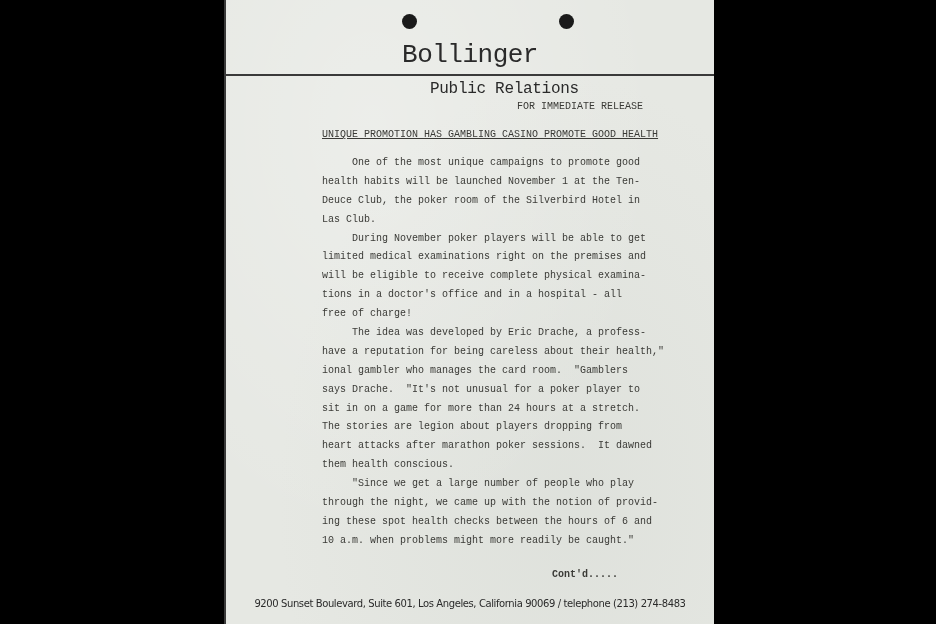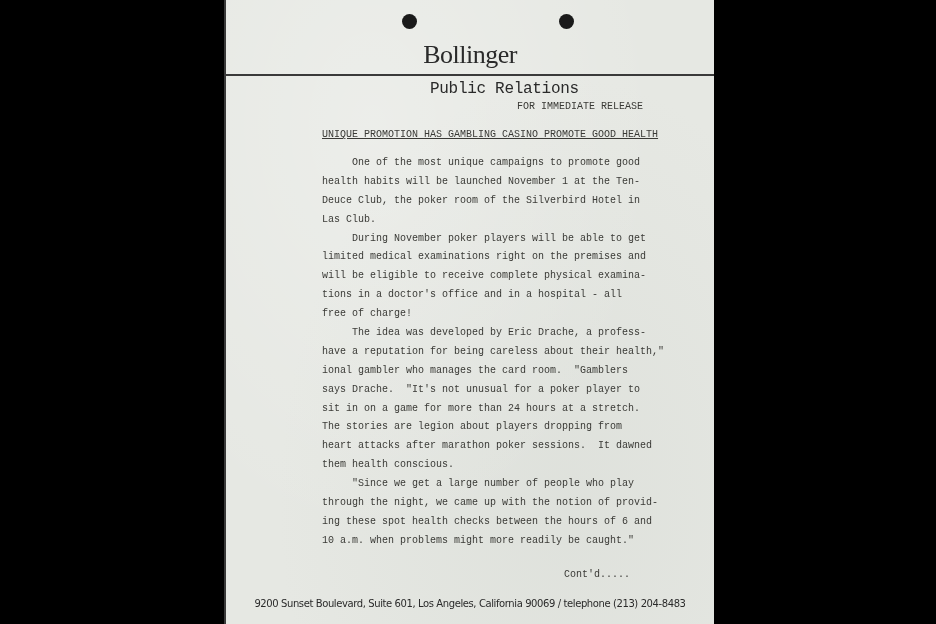--- a/index.html
+++ b/index.html
@@ -17,21 +17,21 @@
     }
     .hole {
       position: absolute; width: 15px; height: 15px; border-radius: 50%;
       background: #1a1a1a; top: 14px;
     }
     .hole.left { left: 176px; }
     .hole.right { left: 333px; }
     .brand {
       position: absolute; top: 40px; left: 0; width: 100%;
       text-align: center;
-      font-family: Liberation Serif, serif; font-size: 26px; color: #2a2a2a;
+      font-family: Liberation Mono, monospace; font-size: 26px; color: #2a2a2a;
       letter-spacing: -0.5px; font-weight: normal;
     }
     .rule {
       position: absolute; top: 74px; left: 0; width: 100%; height: 1.5px; background: #3a3a3a;
     }
     .tagline {
       position: absolute; top: 80px; left: 204px;
       font-family: Liberation Mono, monospace; font-size: 16px; color: #2a2a2a; letter-spacing: -0.3px;
     }
     .mono {
@@ -39,21 +39,21 @@
       font-size: 10px; color: #3a3a36;
     }
     .release { position: absolute; top: 101px; left: 291px; }
     .headline {
       position: absolute; top: 129px; left: 96px; text-decoration: underline;
     }
     .body-text {
       position: absolute; top: 154px; left: 96px; width: 340px;
     }
     .line { height: 18.9px; line-height: 18.9px; white-space: pre; }
-    .contd { position: absolute; top: 569px; left: 338px; }
+    .contd { position: absolute; top: 569px; left: 326px; font-weight: bold; }
     .footer {
       position: absolute; top: 598px; left: 0; width: 100%; text-align: center;
       font-family: "DejaVu Sans", sans-serif; font-size: 10px; color: #2a2a2a; letter-spacing: -0.4px;
     }
   </style>
 </head>
 <body>
 
 <div class="page">
   <div class="hole left"></div>
@@ -80,14 +80,14 @@
     <div class="line">sit in on a game for more than 24 hours at a stretch.</div>
     <div class="line">The stories are legion about players dropping from</div>
     <div class="line">heart attacks after marathon poker sessions.  It dawned</div>
     <div class="line">them health conscious.</div>
     <div class="line">     "Since we get a large number of people who play</div>
     <div class="line">through the night, we came up with the notion of provid-</div>
     <div class="line">ing these spot health checks between the hours of 6 and</div>
     <div class="line">10 a.m. when problems might more readily be caught."</div>
   </div>
   <div class="contd mono">Cont'd.....</div>
-  <div class="footer">9200 Sunset Boulevard, Suite 601, Los Angeles, California 90069 / telephone (213) 204-8483</div>
+  <div class="footer">9200 Sunset Boulevard, Suite 601, Los Angeles, California 90069 / telephone (213) 274-8483</div>
 </div>
 
 </body></html>

